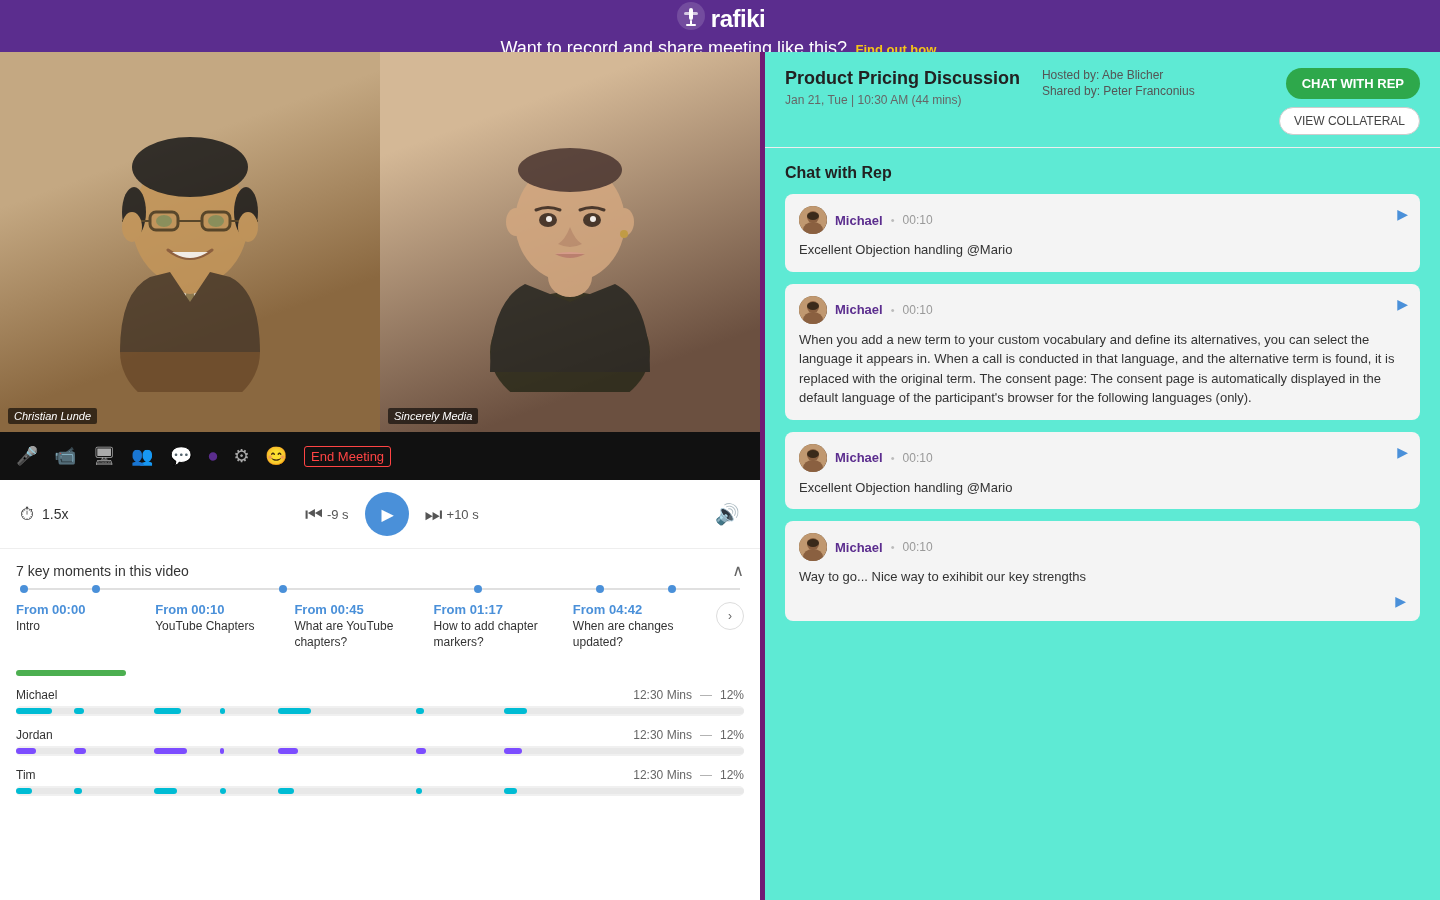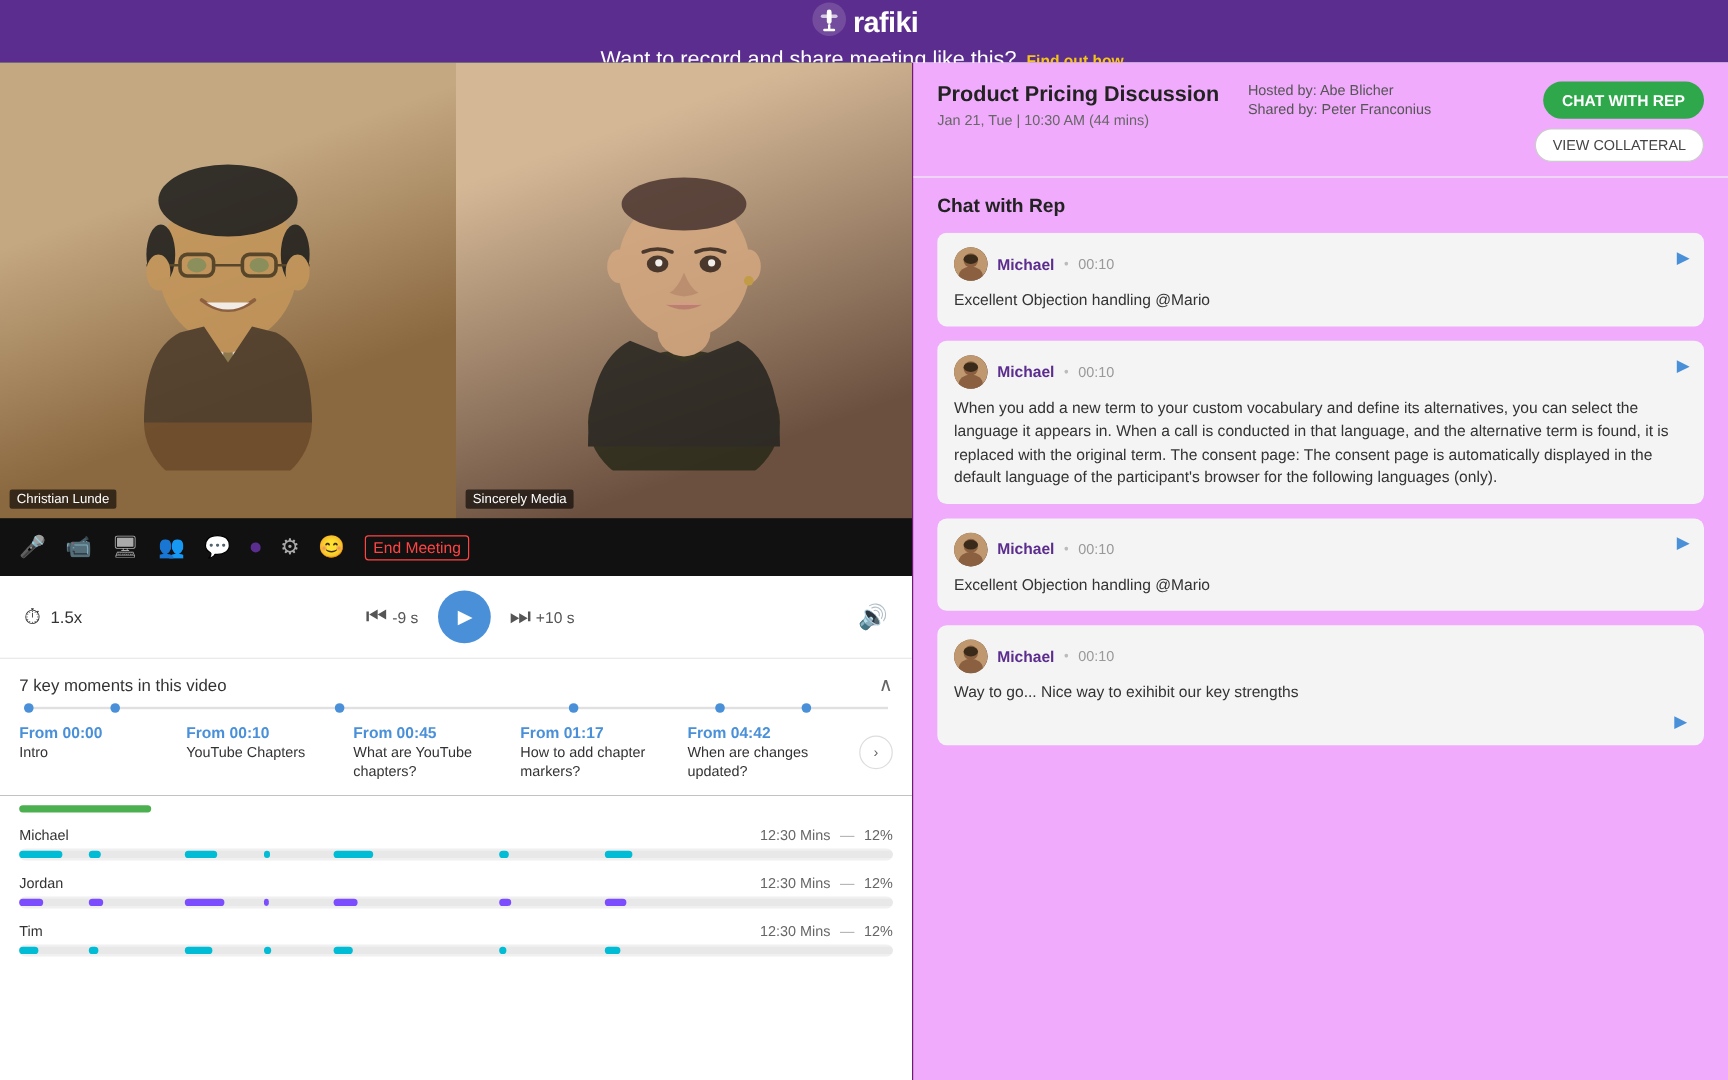--- a/index.html
+++ b/index.html
@@ -48,20 +48,21 @@
       position: relative;
       width: 100%;
       height: 380px;
       background: #1a1a1a;
       display: flex;
     }
     .video-feed {
       display: flex;
       width: 100%;
       height: 100%;
+      font-style: italic;
     }
     .video-feed-left {
       width: 50%;
       height: 100%;
       background: #8a7a5a;
       position: relative;
       overflow: hidden;
     }
     .video-feed-right {
       width: 50%;
@@ -237,25 +238,25 @@
       display: flex;
       gap: 3px;
       align-items: center;
       padding: 0 2px;
       position: relative;
     }
 
     
     .right-panel {
       flex: 1;
-      background: #f0abfc;
+      background: #5eead4;
       display: flex;
       flex-direction: column;
       overflow: hidden;
-      border-left: 1px solid #701a75;
+      border-left: 5px solid #701a75;
     }
 
     
     .meeting-info {
       padding: 16px 20px 12px;
       border-bottom: 1px solid #eee;
       display: flex;
       justify-content: space-between;
       align-items: flex-start;
     }
@@ -486,21 +487,21 @@
       <div class="moments-timeline">
         <div class="timeline-track">
           <div class="timeline-dot" style="left:0%"></div>
           <div class="timeline-dot" style="left:10%"></div>
           <div class="timeline-dot" style="left:36%"></div>
           <div class="timeline-dot" style="left:63%"></div>
           <div class="timeline-dot" style="left:80%"></div>
           <div class="timeline-dot" style="left:90%"></div>
         </div>
       </div>
-      <div style="display:flex;align-items:center;gap:4px;">
+      <div style="display:flex;align-items:flex-start;gap:4px;">
         <div class="moments-list" id="moments-list">
             <div class="moment-item">
               <div class="moment-time">From 00:00</div>
               <div class="moment-title">Intro</div>
             </div>
             <div class="moment-item">
               <div class="moment-time">From 00:10</div>
               <div class="moment-title">YouTube Chapters</div>
             </div>
             <div class="moment-item">

